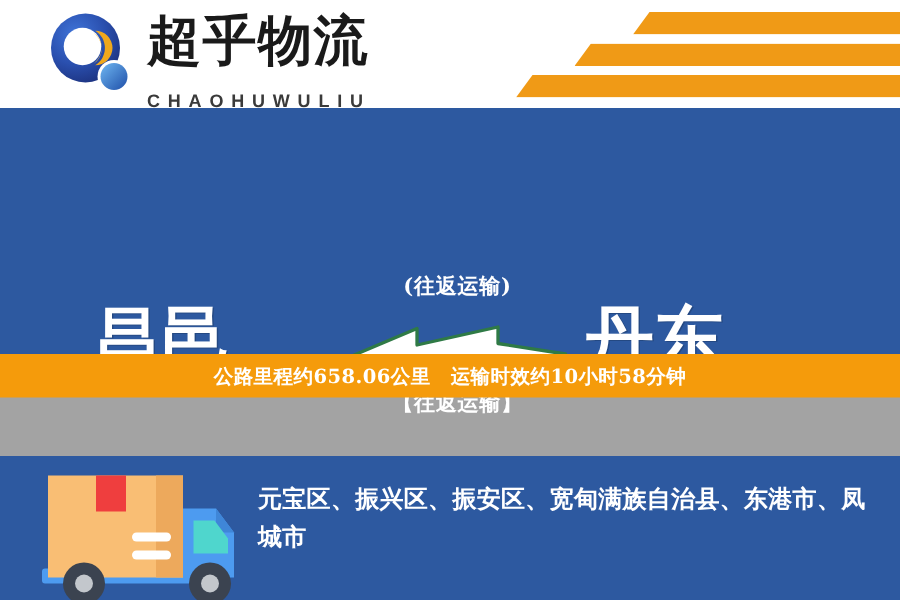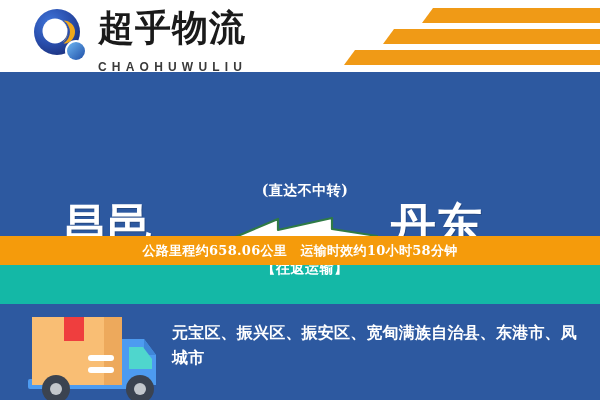--- a/index.html
+++ b/index.html
@@ -8,21 +8,21 @@
     background: #ffffff;
   }
   body {
     font-family: "Liberation Sans", "DejaVu Sans", sans-serif;
   }
   #banner {
     position: relative;
     width: 600px;
     height: 400px;
     overflow: hidden;
-    background: #14b8a6;
+    background: #a3a3a3;
   }
 
   
   .header {
     position: absolute;
     left: 0; top: 0;
     width: 600px;
     height: 72px;
     background: #ffffff;
     overflow: hidden;
@@ -216,21 +216,21 @@
       <div class="stripe s2"></div>
       <div class="stripe s3"></div>
     </div>
   </div>
 
   <div class="route">
     <div class="city dest">丹东</div>
     <div class="city origin">昌邑</div>
 
     <div class="arrow-group">
-      <div class="note-top">(直达不中转)</div>
+      <div class="note-top">(往返运输)</div>
 
       <div class="arrow-svg">
         <svg width="150" height="50" viewBox="0 0 150 50" xmlns="http://www.w3.org/2000/svg">
           <polygon points="3,30 48,11 48,22 102,10 102,21 147,28 102,40 102,30 48,32 48,41" fill="#ffffff" stroke="#2f7a46" stroke-width="2.2" stroke-linejoin="round"></polygon>
         </svg>
       </div>
 
       <div class="note-bottom">【往返运输】</div>
     </div>
   </div>

